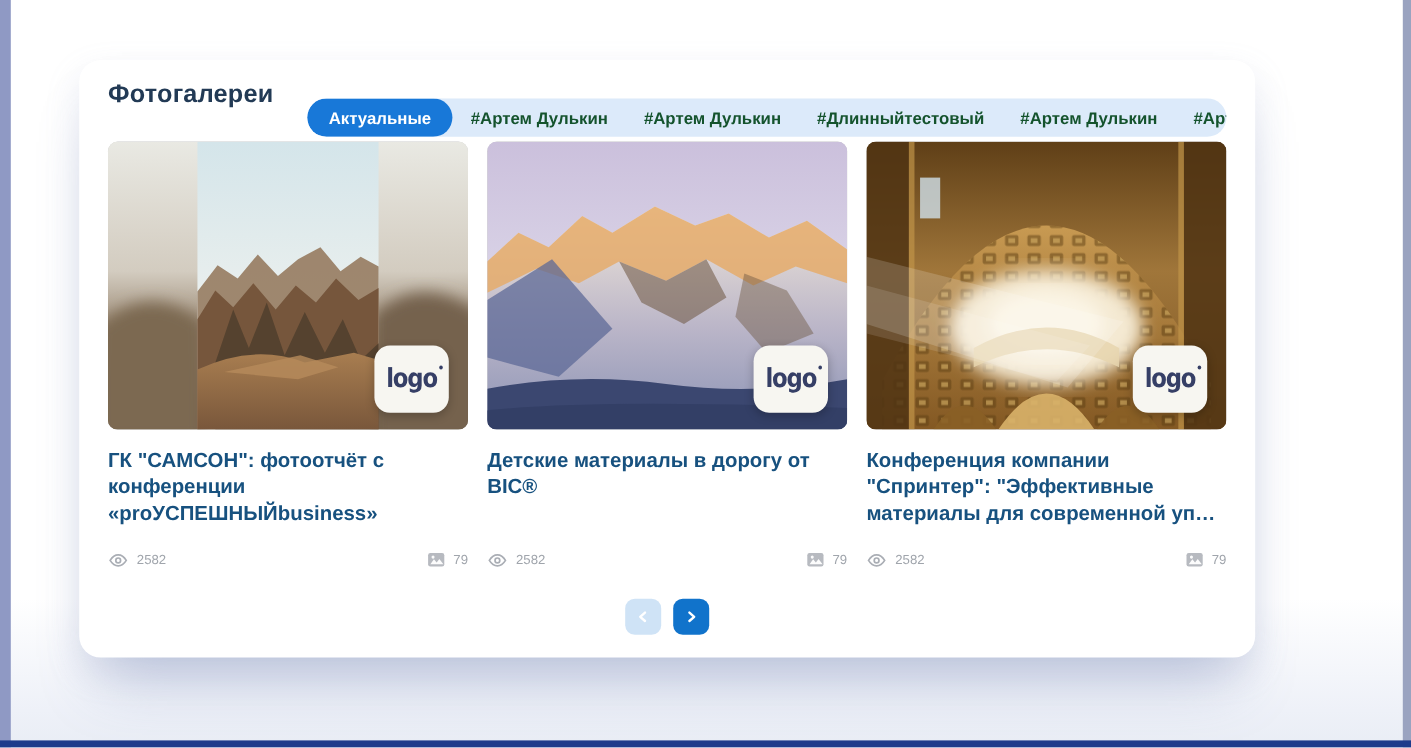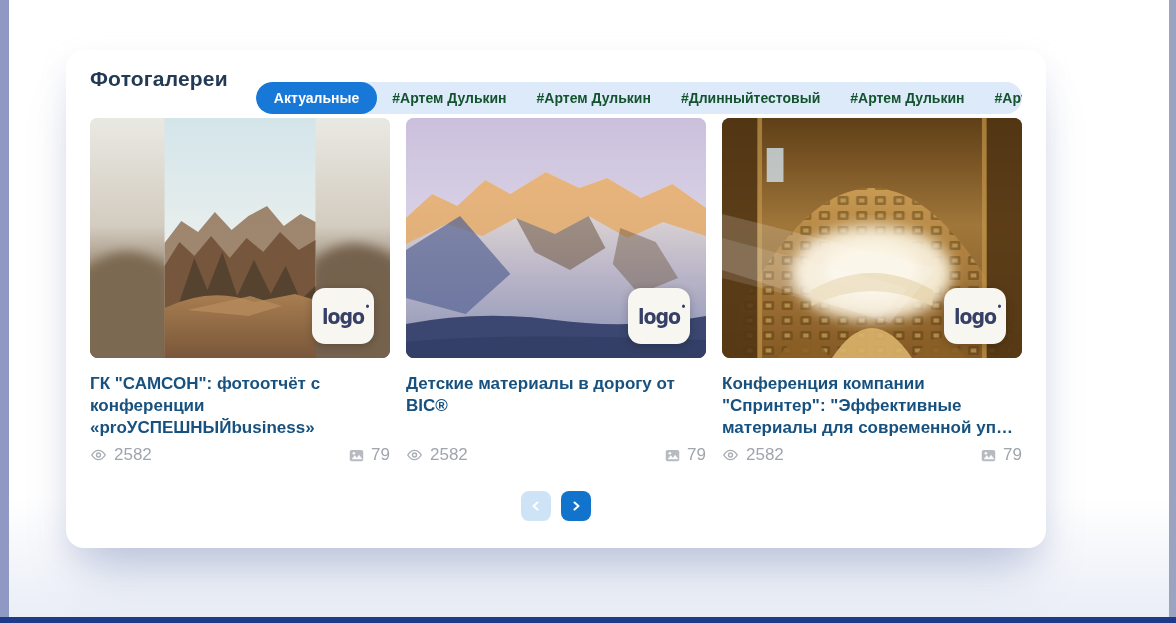--- a/index.html
+++ b/index.html
@@ -43,21 +43,21 @@
     box-shadow:0 2px 8px rgba(0,0,0,.22);
   }
   .wm-text {
     font-weight:700; font-size:19px; color:#363f66; letter-spacing:-1px;
     font-family:"DejaVu Sans", sans-serif; transform:scaleY(1.15); position:relative;
   }
   .wm-text::after { content:""; position:absolute; right:-5px; top:1px; width:3px; height:3px; border-radius:50%; background:#363f66; }
 
   .card-title { margin-top:15px; font-size:17px; line-height:1.3; font-weight:700; color:#17517f; min-height:70px; cursor:pointer; }
 
-  .card-stats { display:flex; justify-content:space-between; align-items:center; margin-top:2px; color:#a0a5ac; font-size:17px; }
+  .card-stats { display:flex; justify-content:space-between; align-items:center; margin-top:17px; color:#a0a5ac; font-size:11px; }
   .stat { display:flex; align-items:center; gap:7px; }
 
   .pagination { display:flex; justify-content:center; gap:10px; margin-top:26px; }
   .page-btn { width:30px; height:30px; border-radius:8px; border:none; display:flex; align-items:center; justify-content:center; cursor:pointer; }
   .page-btn.prev { background:#cfe3f6; }
   .page-btn.next { background:#1173cb; }
 </style>
 </head>
 <body>
 

